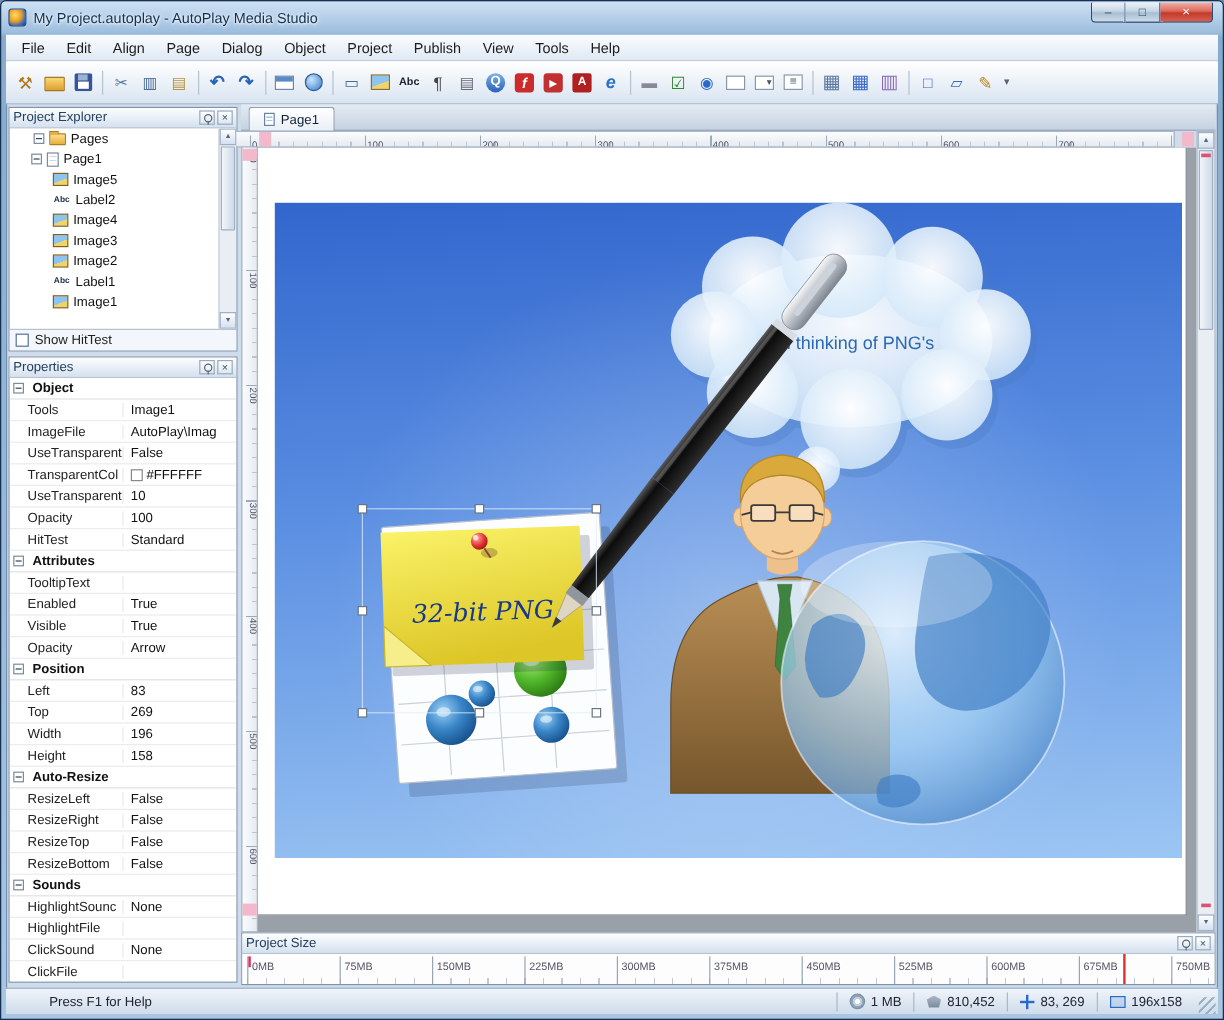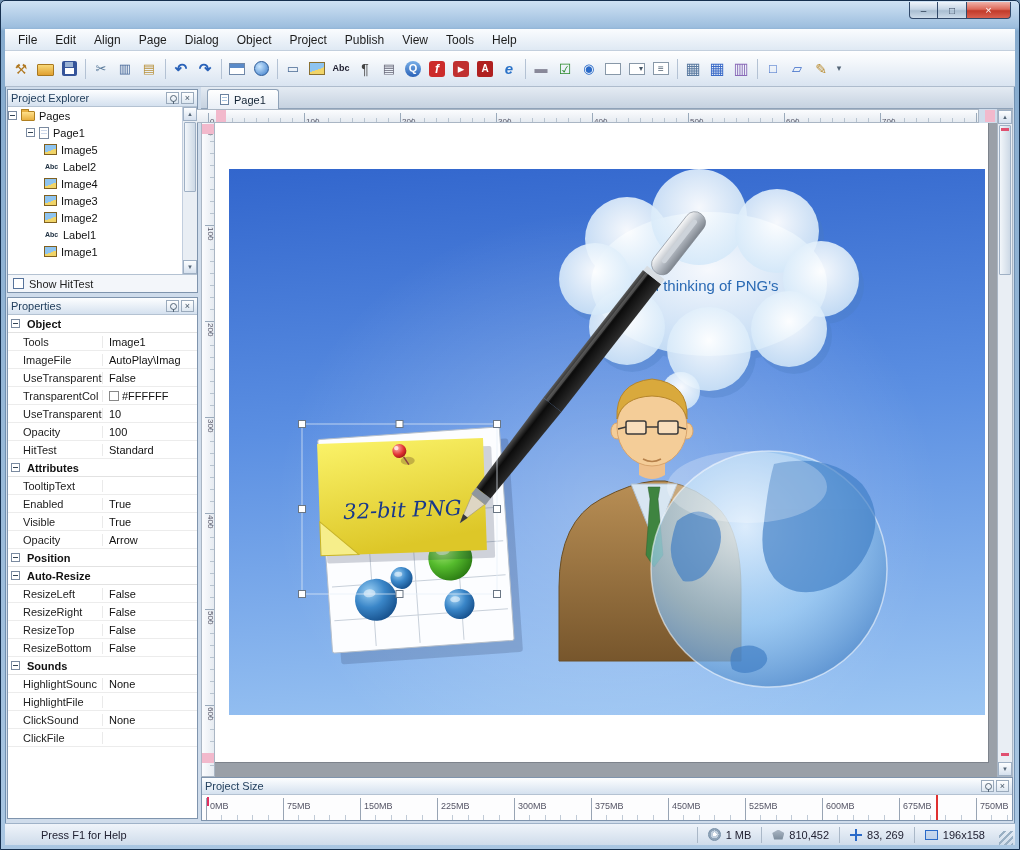--- a/index.html
+++ b/index.html
@@ -86,21 +86,21 @@
   .ph-btns{margin-left:auto;display:flex;gap:2px;}
   .ph-btn{width:13px;height:12px;border:1px solid #9aaabc;background:linear-gradient(#fff,#dde7f1);
           font-size:9px;line-height:10px;text-align:center;color:#456;position:relative;}
   .ph-btn.pin::before{content:"";position:absolute;left:3px;top:2px;width:5px;height:5px;border:1px solid #567;border-radius:50%;}
   .ph-btn.pin::after{content:"";position:absolute;left:6px;top:8px;width:1px;height:3px;background:#567;}
 
   
   .pexplorer{left:6px;top:88px;width:191px;height:204px;}
   .tree{position:relative;flex:1;overflow:hidden;font-size:11px;}
   .tree-inner{position:absolute;inset:0 15px 0 0;}
-  .trow{display:flex;align-items:center;height:17px;padding-left:0;white-space:nowrap;}
+  .trow{display:flex;align-items:center;height:17px;padding-left:20px;white-space:nowrap;}
   .trow.lvl1{padding-left:18px;}
   .trow.child{padding-left:36px;}
   .exp{width:9px;height:9px;border:1px solid #7a8aa0;background:#fff;position:relative;flex:none;margin-right:3px;}
   .exp::before{content:"";position:absolute;left:1px;right:1px;top:3px;height:1px;background:#345;}
   .ico-folder{width:14px;height:10px;background:linear-gradient(#ffe08a,#e8b040);border:1px solid #b08020;
               border-radius:1px;position:relative;flex:none;margin:0 4px 0 1px;}
   .ico-folder::before{content:"";position:absolute;top:-3px;left:-1px;width:6px;height:2px;background:#e8b040;
               border:1px solid #b08020;border-bottom:none;border-radius:1px 1px 0 0;}
   .ico-page{width:10px;height:12px;background:#fff;border:1px solid #7a8aa0;flex:none;margin:0 4px 0 1px;position:relative;}
   .ico-page::before{content:"";position:absolute;inset:2px 1px;background:repeating-linear-gradient(#cdd8ea 0 1px,transparent 1px 3px);}
@@ -188,20 +188,24 @@
   .ico-size{width:13px;height:10px;border:1px solid #2a6ac8;background:rgba(42,106,200,.15);flex:none;}
   .grip{width:14px;height:14px;margin:0 2px 0 4px;align-self:flex-end;
         background:repeating-linear-gradient(135deg,transparent 0 3px,#9ab0c4 3px 5px);}
 </style>
 </head>
 <body>
 
 <div class="window" data-name="app-window">
   <div class="client" data-name="client-area"></div>
 
+  <div class="titlebar" data-name="title-bar">
+    <span class="app-icon" data-name="app-icon"></span>
+    <span class="title-text" data-name="window-title">My Project.autoplay - AutoPlay Media Studio</span>
+  </div>
   <div class="win-controls" data-name="window-controls">
 
       <div class="wbtn min" data-name="minimize-button">
         <span>–</span>
       </div>
 
       <div class="wbtn max" data-name="maximize-button">
         <span>□</span>
       </div>
 
@@ -545,20 +549,42 @@
 
           <div class="prow" data-name="property-row">
             <span class="pkey">Opacity</span>
             <span class="pvalue">Arrow</span>
           </div>
         </div>
       <div class="pgroup" data-name="property-group-position">
         <span class="exp" data-name="collapse-icon"></span>
         <span>Position</span>
       </div>
+      <div data-name="property-rows-position">
+
+          <div class="prow" data-name="property-row">
+            <span class="pkey">Left</span>
+            <span class="pvalue">83</span>
+          </div>
+
+          <div class="prow" data-name="property-row">
+            <span class="pkey">Top</span>
+            <span class="pvalue">269</span>
+          </div>
+
+          <div class="prow" data-name="property-row">
+            <span class="pkey">Width</span>
+            <span class="pvalue">196</span>
+          </div>
+
+          <div class="prow" data-name="property-row">
+            <span class="pkey">Height</span>
+            <span class="pvalue">158</span>
+          </div>
+        </div>
       <div class="pgroup" data-name="property-group-auto-resize">
         <span class="exp" data-name="collapse-icon"></span>
         <span>Auto-Resize</span>
       </div>
       <div data-name="property-rows-auto-resize">
 
           <div class="prow" data-name="property-row">
             <span class="pkey">ResizeLeft</span>
             <span class="pvalue">False</span>
           </div>

